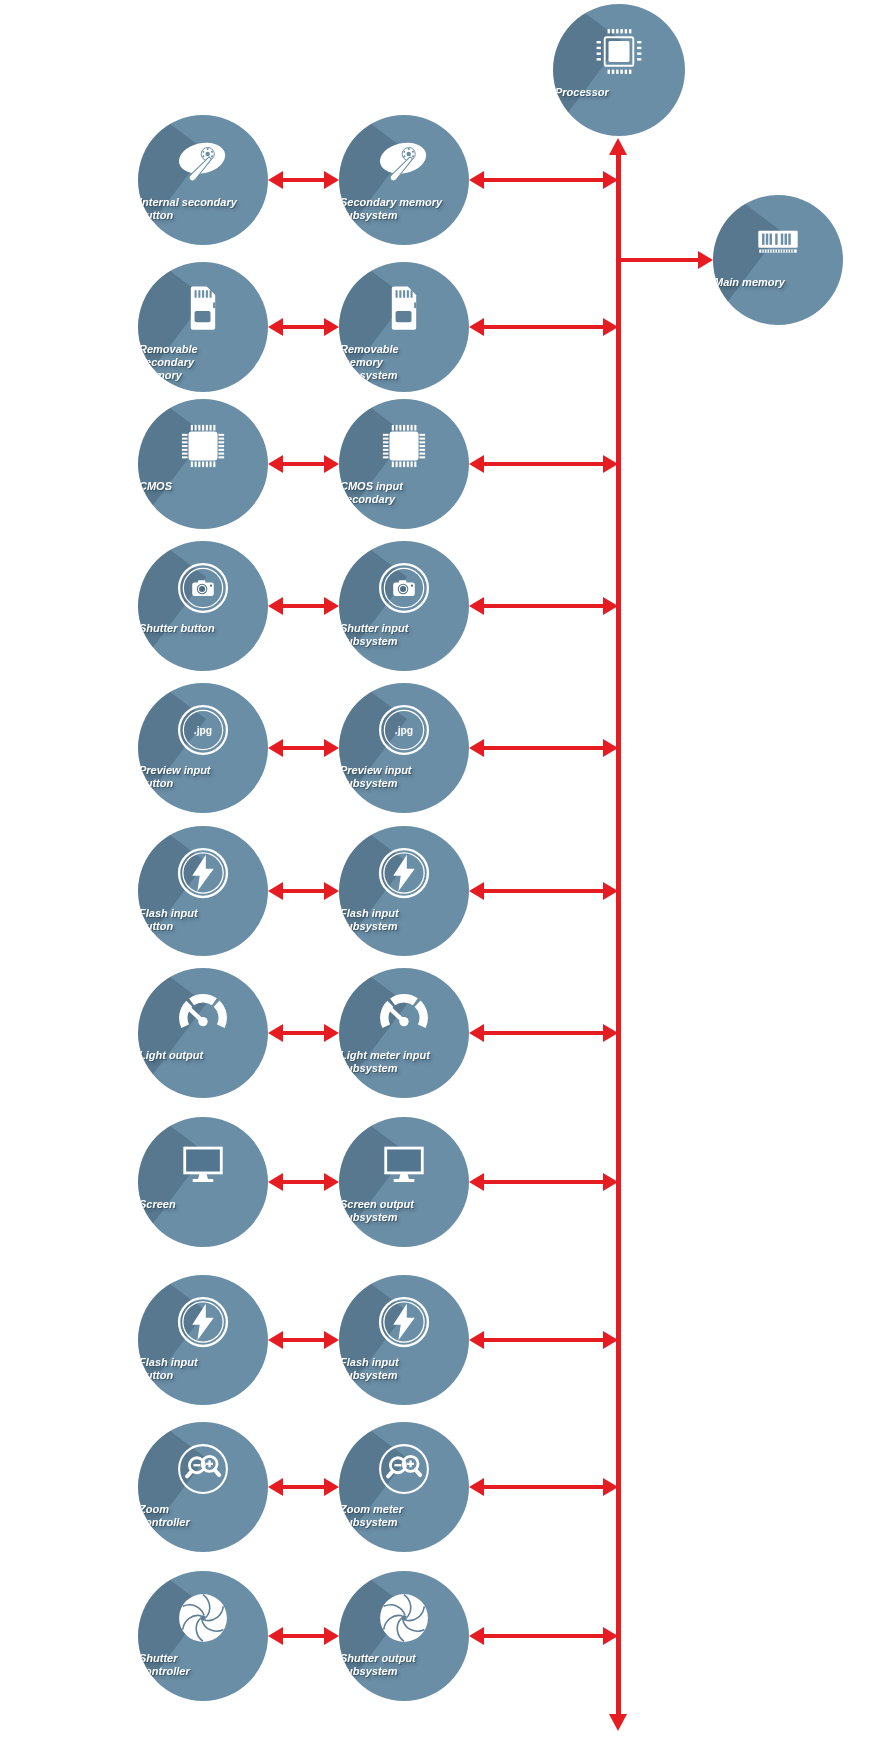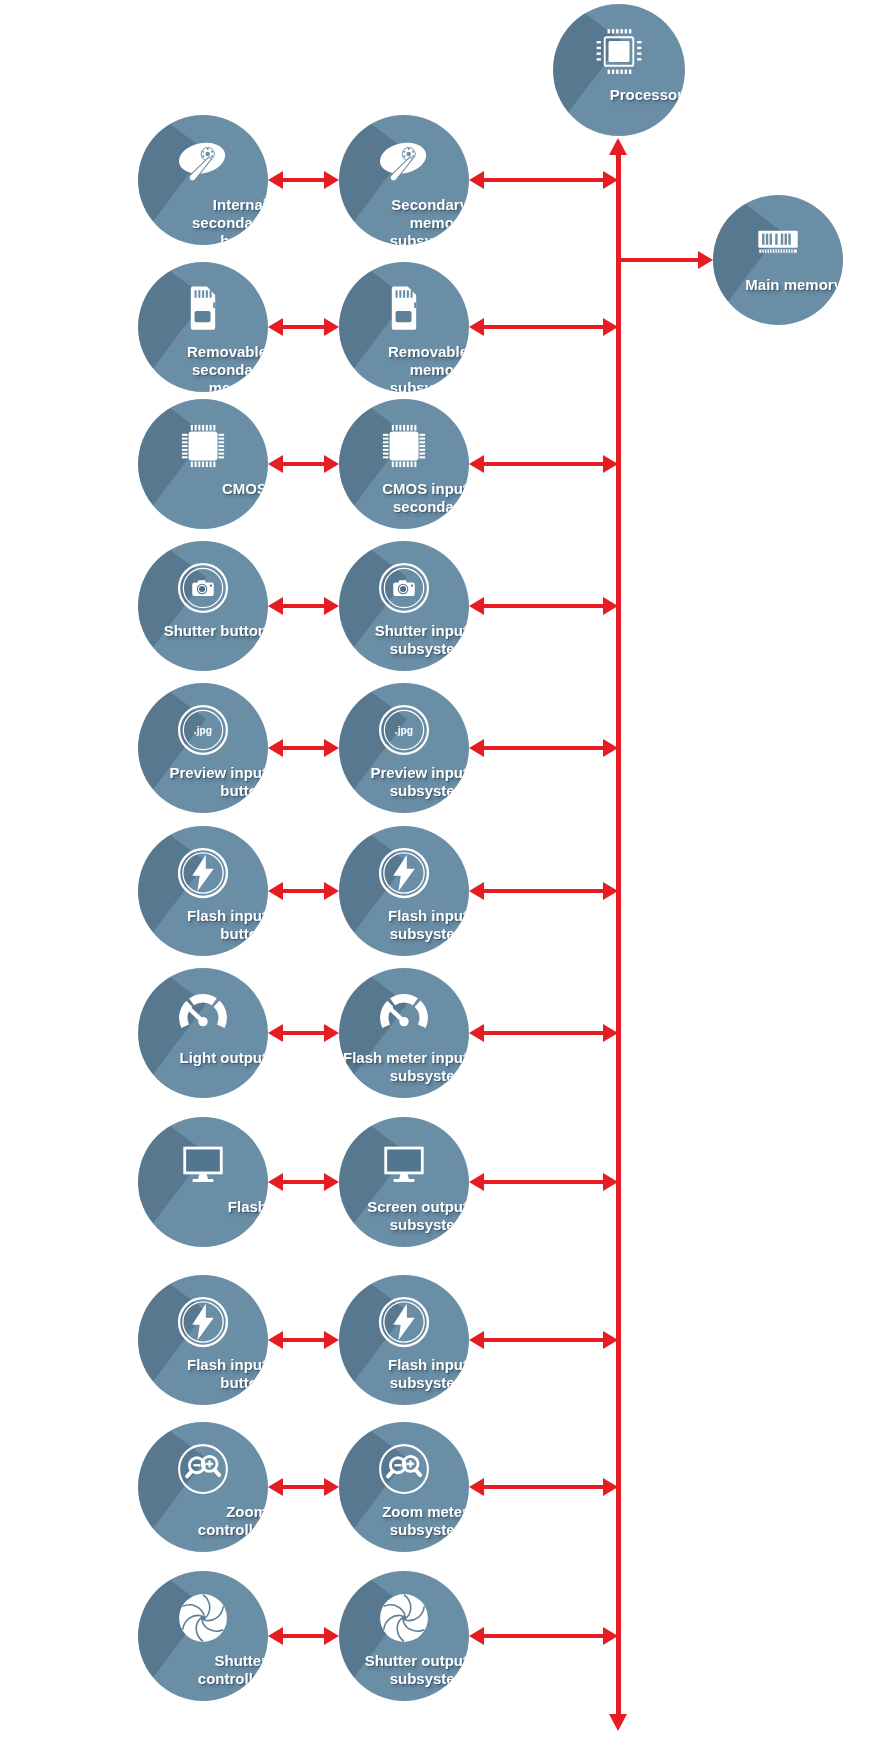--- a/index.html
+++ b/index.html
@@ -17,23 +17,24 @@
     content:"";position:absolute;left:52%;top:28%;width:170%;height:50%;
     background:var(--shadow,rgba(23,44,60,0.22));
     transform:rotate(127deg);transform-origin:0 0;
   }
   .node .icon{
     position:absolute;left:50%;top:13%;transform:translateX(-50%);
     line-height:0;
   }
   .node .label{
     position:absolute;left:50%;top:62%;transform:translateX(-50%);
-    width:128px;text-align:right;color:#fff;font-weight:bold;
-    font-size:15px;line-height:1.2;white-space:pre-line;
+    width:128px;text-align:left;color:#fff;font-weight:bold;
+    font-size:11px;line-height:1.2;white-space:pre-line;
     text-shadow:1px 1px 0 rgba(42,66,82,0.55), 2px 3px 3px rgba(42,66,82,0.35);
+    font-style:italic;
   }
   
   .harrow{position:absolute;height:18px;}
   .harrow .shaft{position:absolute;top:7px;height:4px;background:var(--red,#e51d23);}
   .head{position:absolute;top:0;width:0;height:0;
     border-top:9px solid transparent;border-bottom:9px solid transparent;}
   .head.l{left:0;border-right:15px solid var(--red,#e51d23);}
   .head.r{right:0;border-left:15px solid var(--red,#e51d23);}
   .busline{position:absolute;width:5px;background:var(--red,#e51d23);}
   .vhead{position:absolute;width:0;height:0;
@@ -364,30 +365,30 @@
             <circle cx="32" cy="39" r="5" fill="#fff"></circle>
           </svg></div>
         <div class="label">Light output</div>
       </div>
       <div class="node" style="left: 339px; top: 968px; width: 130px; height: 130px;">
         <div class="icon"><svg viewBox="0 0 64 64" width="60" height="60">
             <path d="M13 44 A21 21 0 1 1 51 44" fill="none" stroke="#fff" stroke-width="9" stroke-dasharray="26 3 26 3 27"></path>
             <path d="M32 39 L17.5 25.5" stroke="#fff" stroke-width="4.6" stroke-linecap="round"></path>
             <circle cx="32" cy="39" r="5" fill="#fff"></circle>
           </svg></div>
-        <div class="label">Flash meter input
+        <div class="label">Light meter input
 subsystem</div>
       </div>
       <div class="node" style="left: 138px; top: 1117px; width: 130px; height: 130px;">
         <div class="icon"><svg viewBox="0 0 64 64" width="60" height="60">
             <rect x="12.5" y="15" width="39" height="26.5" fill="#527690" stroke="#fff" stroke-width="3"></rect>
             <path d="M28.5 41.5 h7 l1.8 6.5 h-10.6 z" fill="#fff"></path>
             <rect x="21" y="48" width="22" height="3.2" fill="#fff"></rect>
           </svg></div>
-        <div class="label">Flash</div>
+        <div class="label">Screen</div>
       </div>
       <div class="node" style="left: 339px; top: 1117px; width: 130px; height: 130px;">
         <div class="icon"><svg viewBox="0 0 64 64" width="60" height="60">
             <rect x="12.5" y="15" width="39" height="26.5" fill="#527690" stroke="#fff" stroke-width="3"></rect>
             <path d="M28.5 41.5 h7 l1.8 6.5 h-10.6 z" fill="#fff"></path>
             <rect x="21" y="48" width="22" height="3.2" fill="#fff"></rect>
           </svg></div>
         <div class="label">Screen output
 subsystem</div>
       </div>

